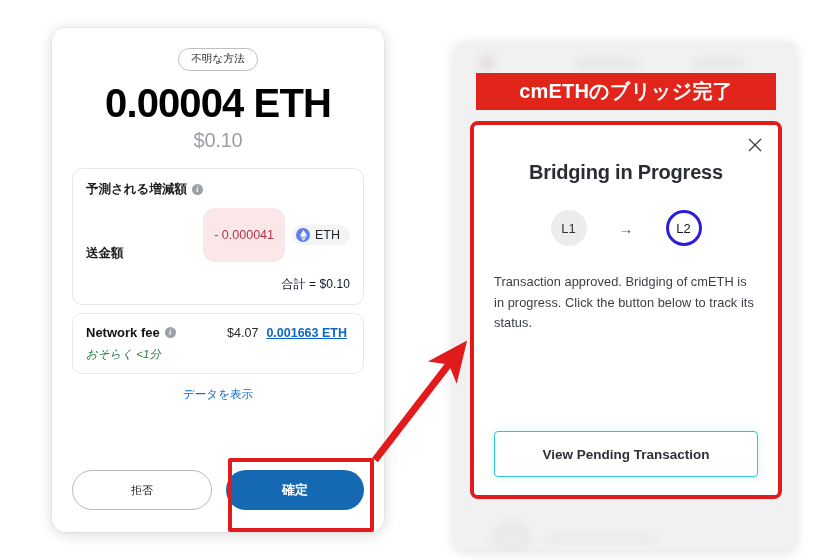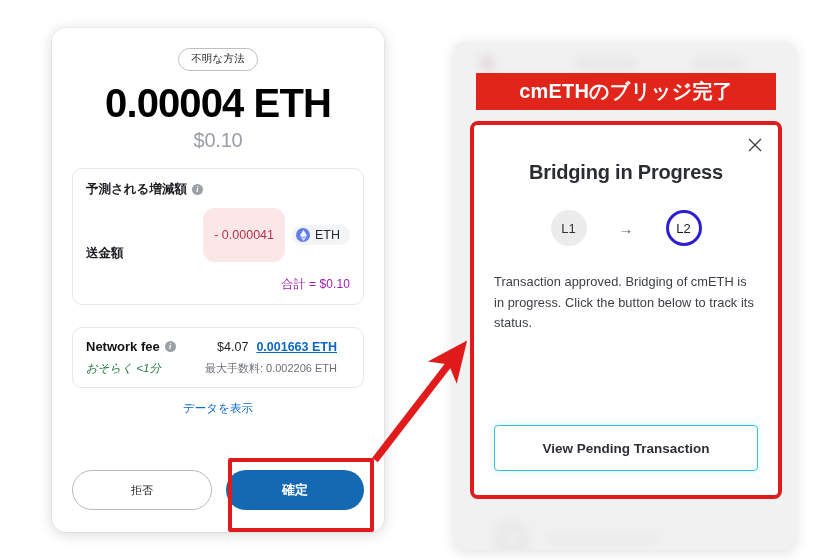--- a/index.html
+++ b/index.html
@@ -94,25 +94,25 @@
     flex: 0 0 auto;
   }
   .addr-ico {
     width: 15px; height: 15px; border-radius: 50%;
     background: #0b0c0e; color: #fff;
     display: inline-flex; align-items: center; justify-content: center;
     font-size: 10px; font-weight: 700; flex: 0 0 auto;
     line-height: 1;
   }
   .est-total {
-    text-align: right; font-size: 12px; color: #a21caf;
+    text-align: right; font-size: 12px; color: #0f172a;
     margin-top: 14px; letter-spacing: .1px;
   }
 
-  .panel-fee { padding: 11px 26px 11px 13px; margin-top: 22px; }
+  .panel-fee { padding: 11px 16px 11px 13px; margin-top: 8px; }
   .fee-row1 { display: flex; align-items: center; justify-content: space-between; }
   .fee-name { display: flex; align-items: center; gap: 5px; font-size: 13px; font-weight: 700; color: #101214; }
   .fee-vals { display: flex; align-items: baseline; gap: 8px; }
   .fee-usd { font-size: 12.5px; color: #24272a; }
   .fee-eth-link { font-size: 12.5px; font-weight: 700; color: #0b67c7; text-decoration: underline; }
   .fee-row2 { display: flex; align-items: center; justify-content: space-between; margin-top: 7px; }
   .fee-speed { font-size: 11.5px; color: #1f7a3d; font-style: italic; }
   .fee-max { font-size: 11px; color: #6b7177; }
 
   .show-data {
@@ -213,21 +213,21 @@
     background: #fff; border: 3.5px solid #2a1fd6; color: #17191c;
     display: flex; align-items: center; justify-content: center;
     font-size: 13px;
   }
   .dlg-body {
     margin-top: 26px;
     font-size: 12.8px; line-height: 1.62; color: #3c4046;
     letter-spacing: .05px;
   }
   .dlg-btn {
-    margin-top: auto; margin-bottom: 24px;
+    margin-top: auto; margin-bottom: 18px;
     height: 46px; width: 100%;
     border: 1.5px solid #2ec4de; border-radius: 4px;
     background: #fff; color: #2d3136;
     font-size: 13.5px; font-weight: 600; cursor: pointer;
     font-family: inherit;
     box-shadow: 0 0 10px rgba(46,196,222,0.18);
   }
 
   .blur-bottom {
     position: absolute; left: 40px; top: 478px;
@@ -287,21 +287,20 @@
           <span>Network fee</span>
           <span class="info-dot">i</span>
         </span>
         <span class="fee-vals">
           <span class="fee-usd">$4.07</span>
           <a class="fee-eth-link" href="#">0.001663 ETH</a>
         </span>
       </div>
       <div class="fee-row2">
         <span class="fee-speed">おそらく &lt;1分</span>
-        <span class="fee-max">最大手数料: 0.002206 ETH</span>
       </div>
     </div>
 
     <div class="show-data">データを表示</div>
 
     <div class="footer-btns">
       <button class="btn-reject">拒否</button>
       <button class="btn-confirm">確定</button>
     </div>
   </div>

